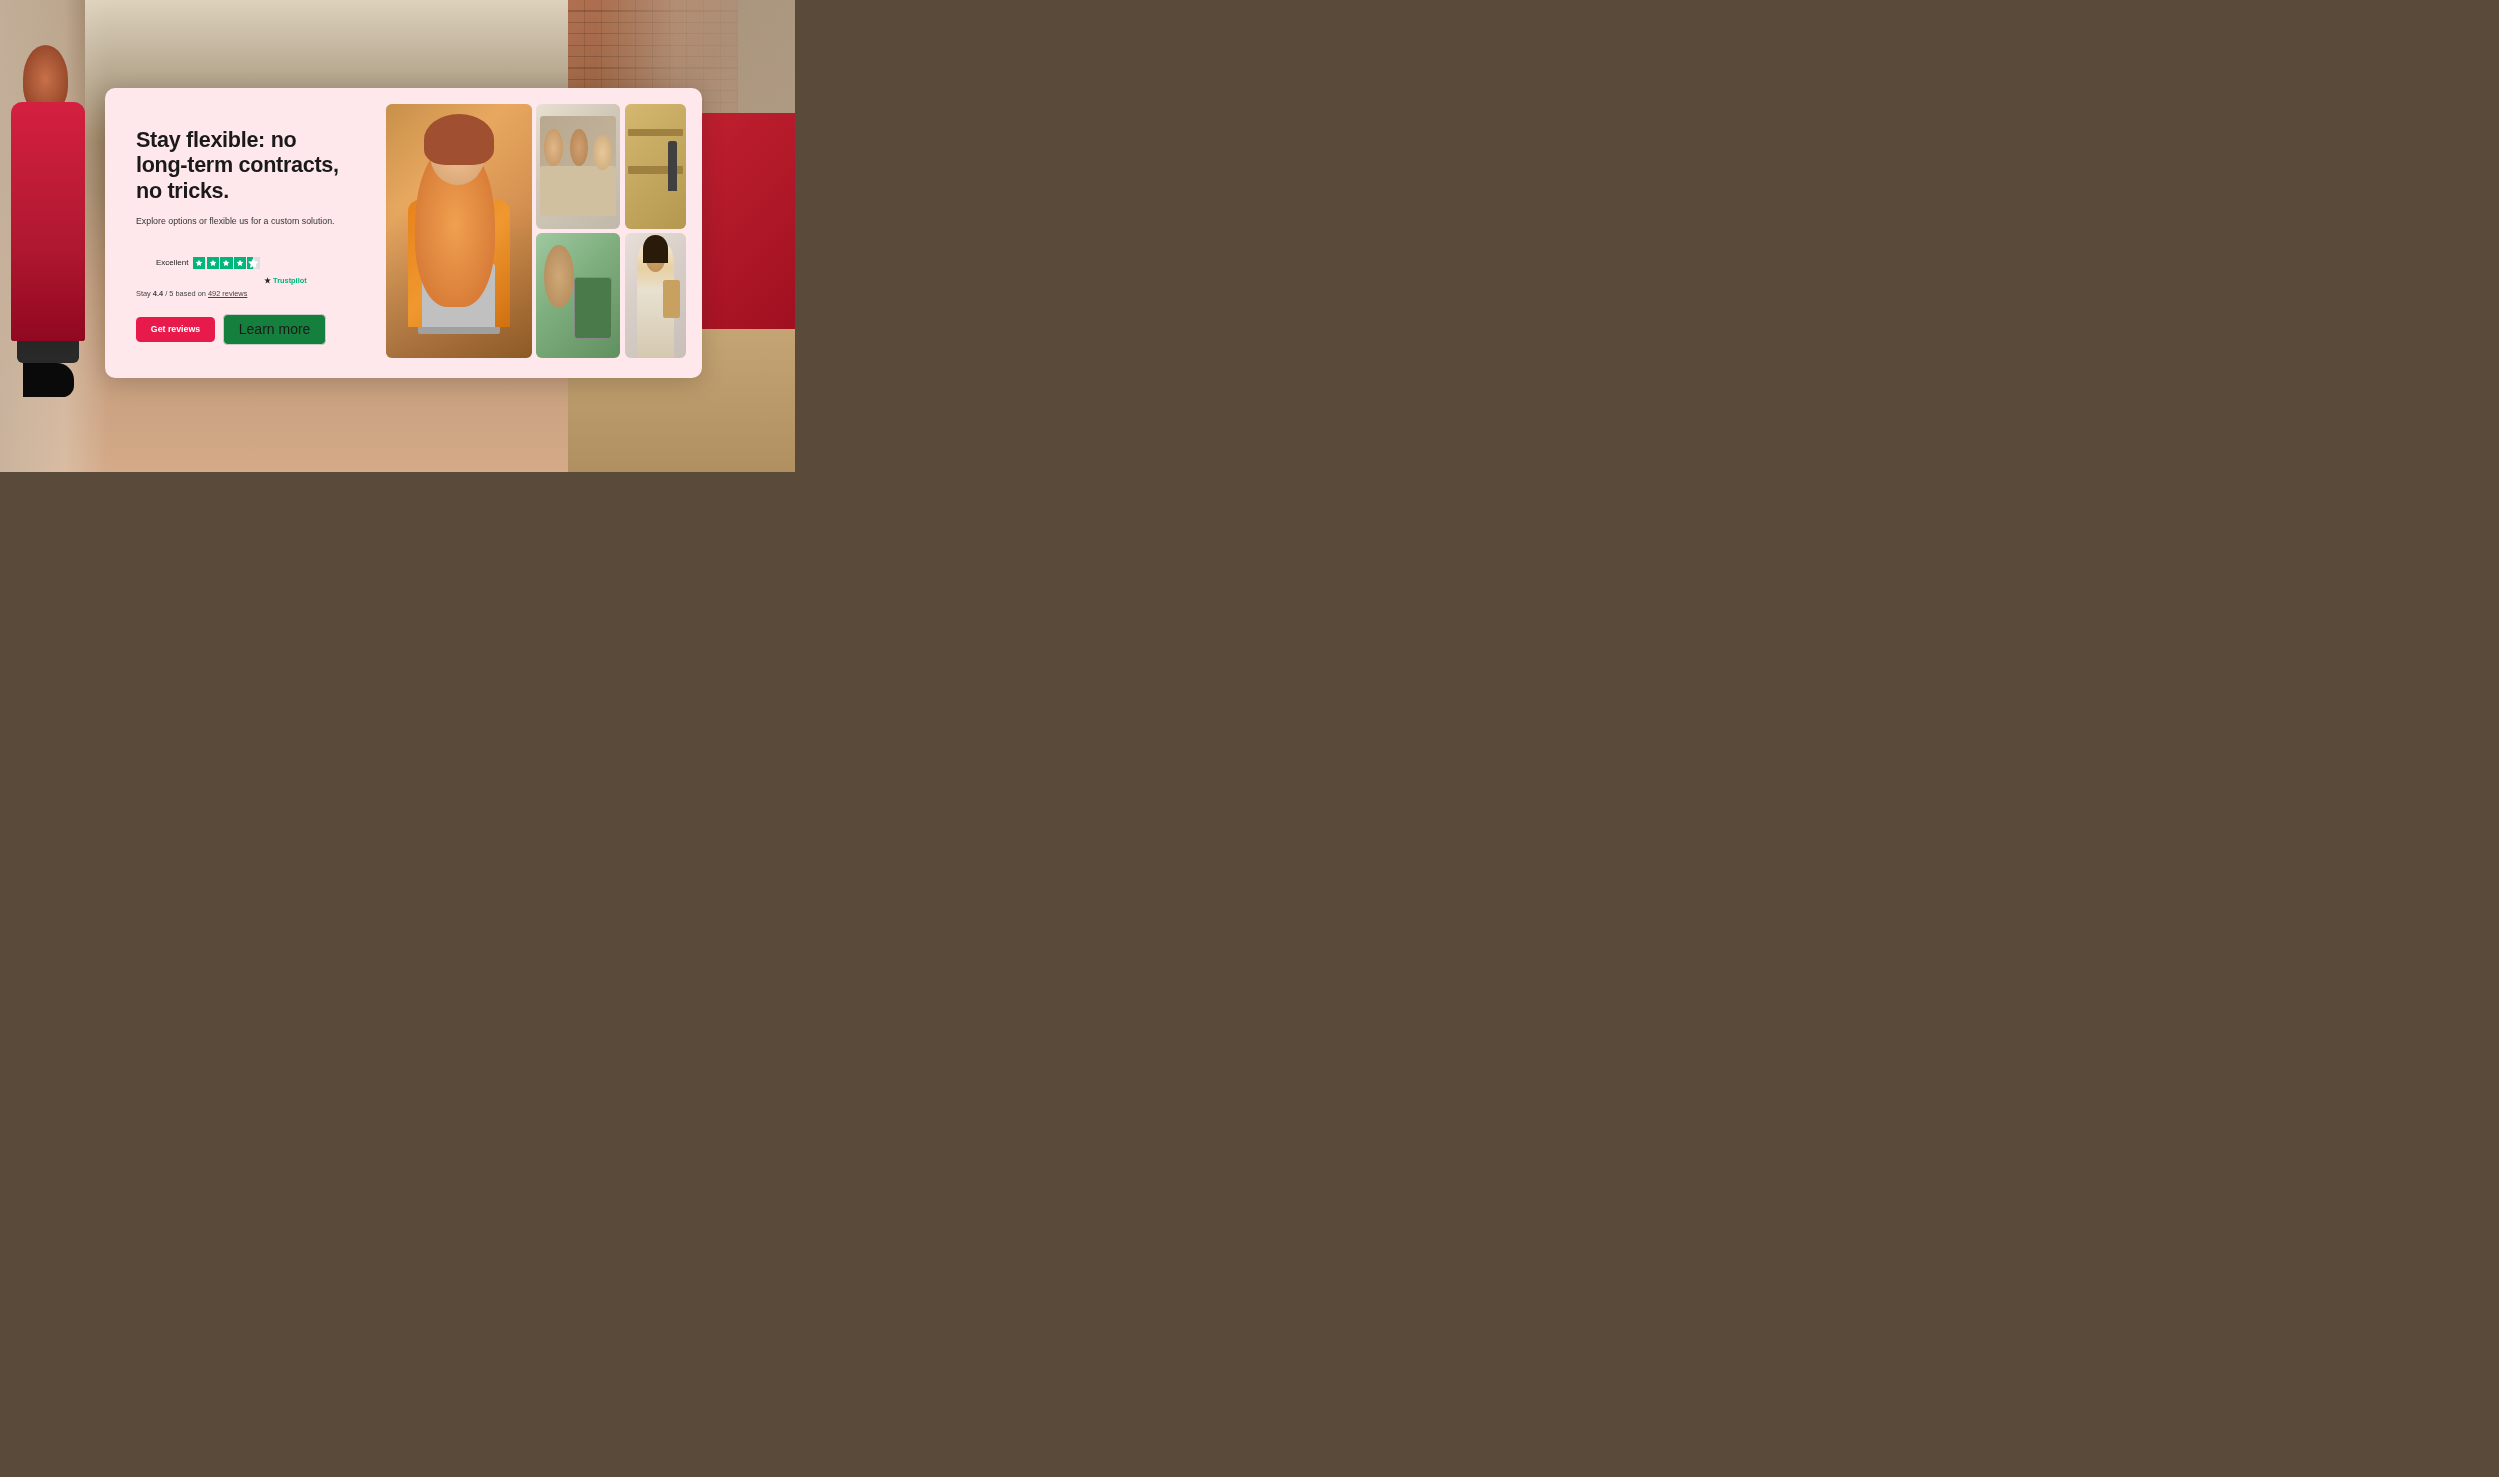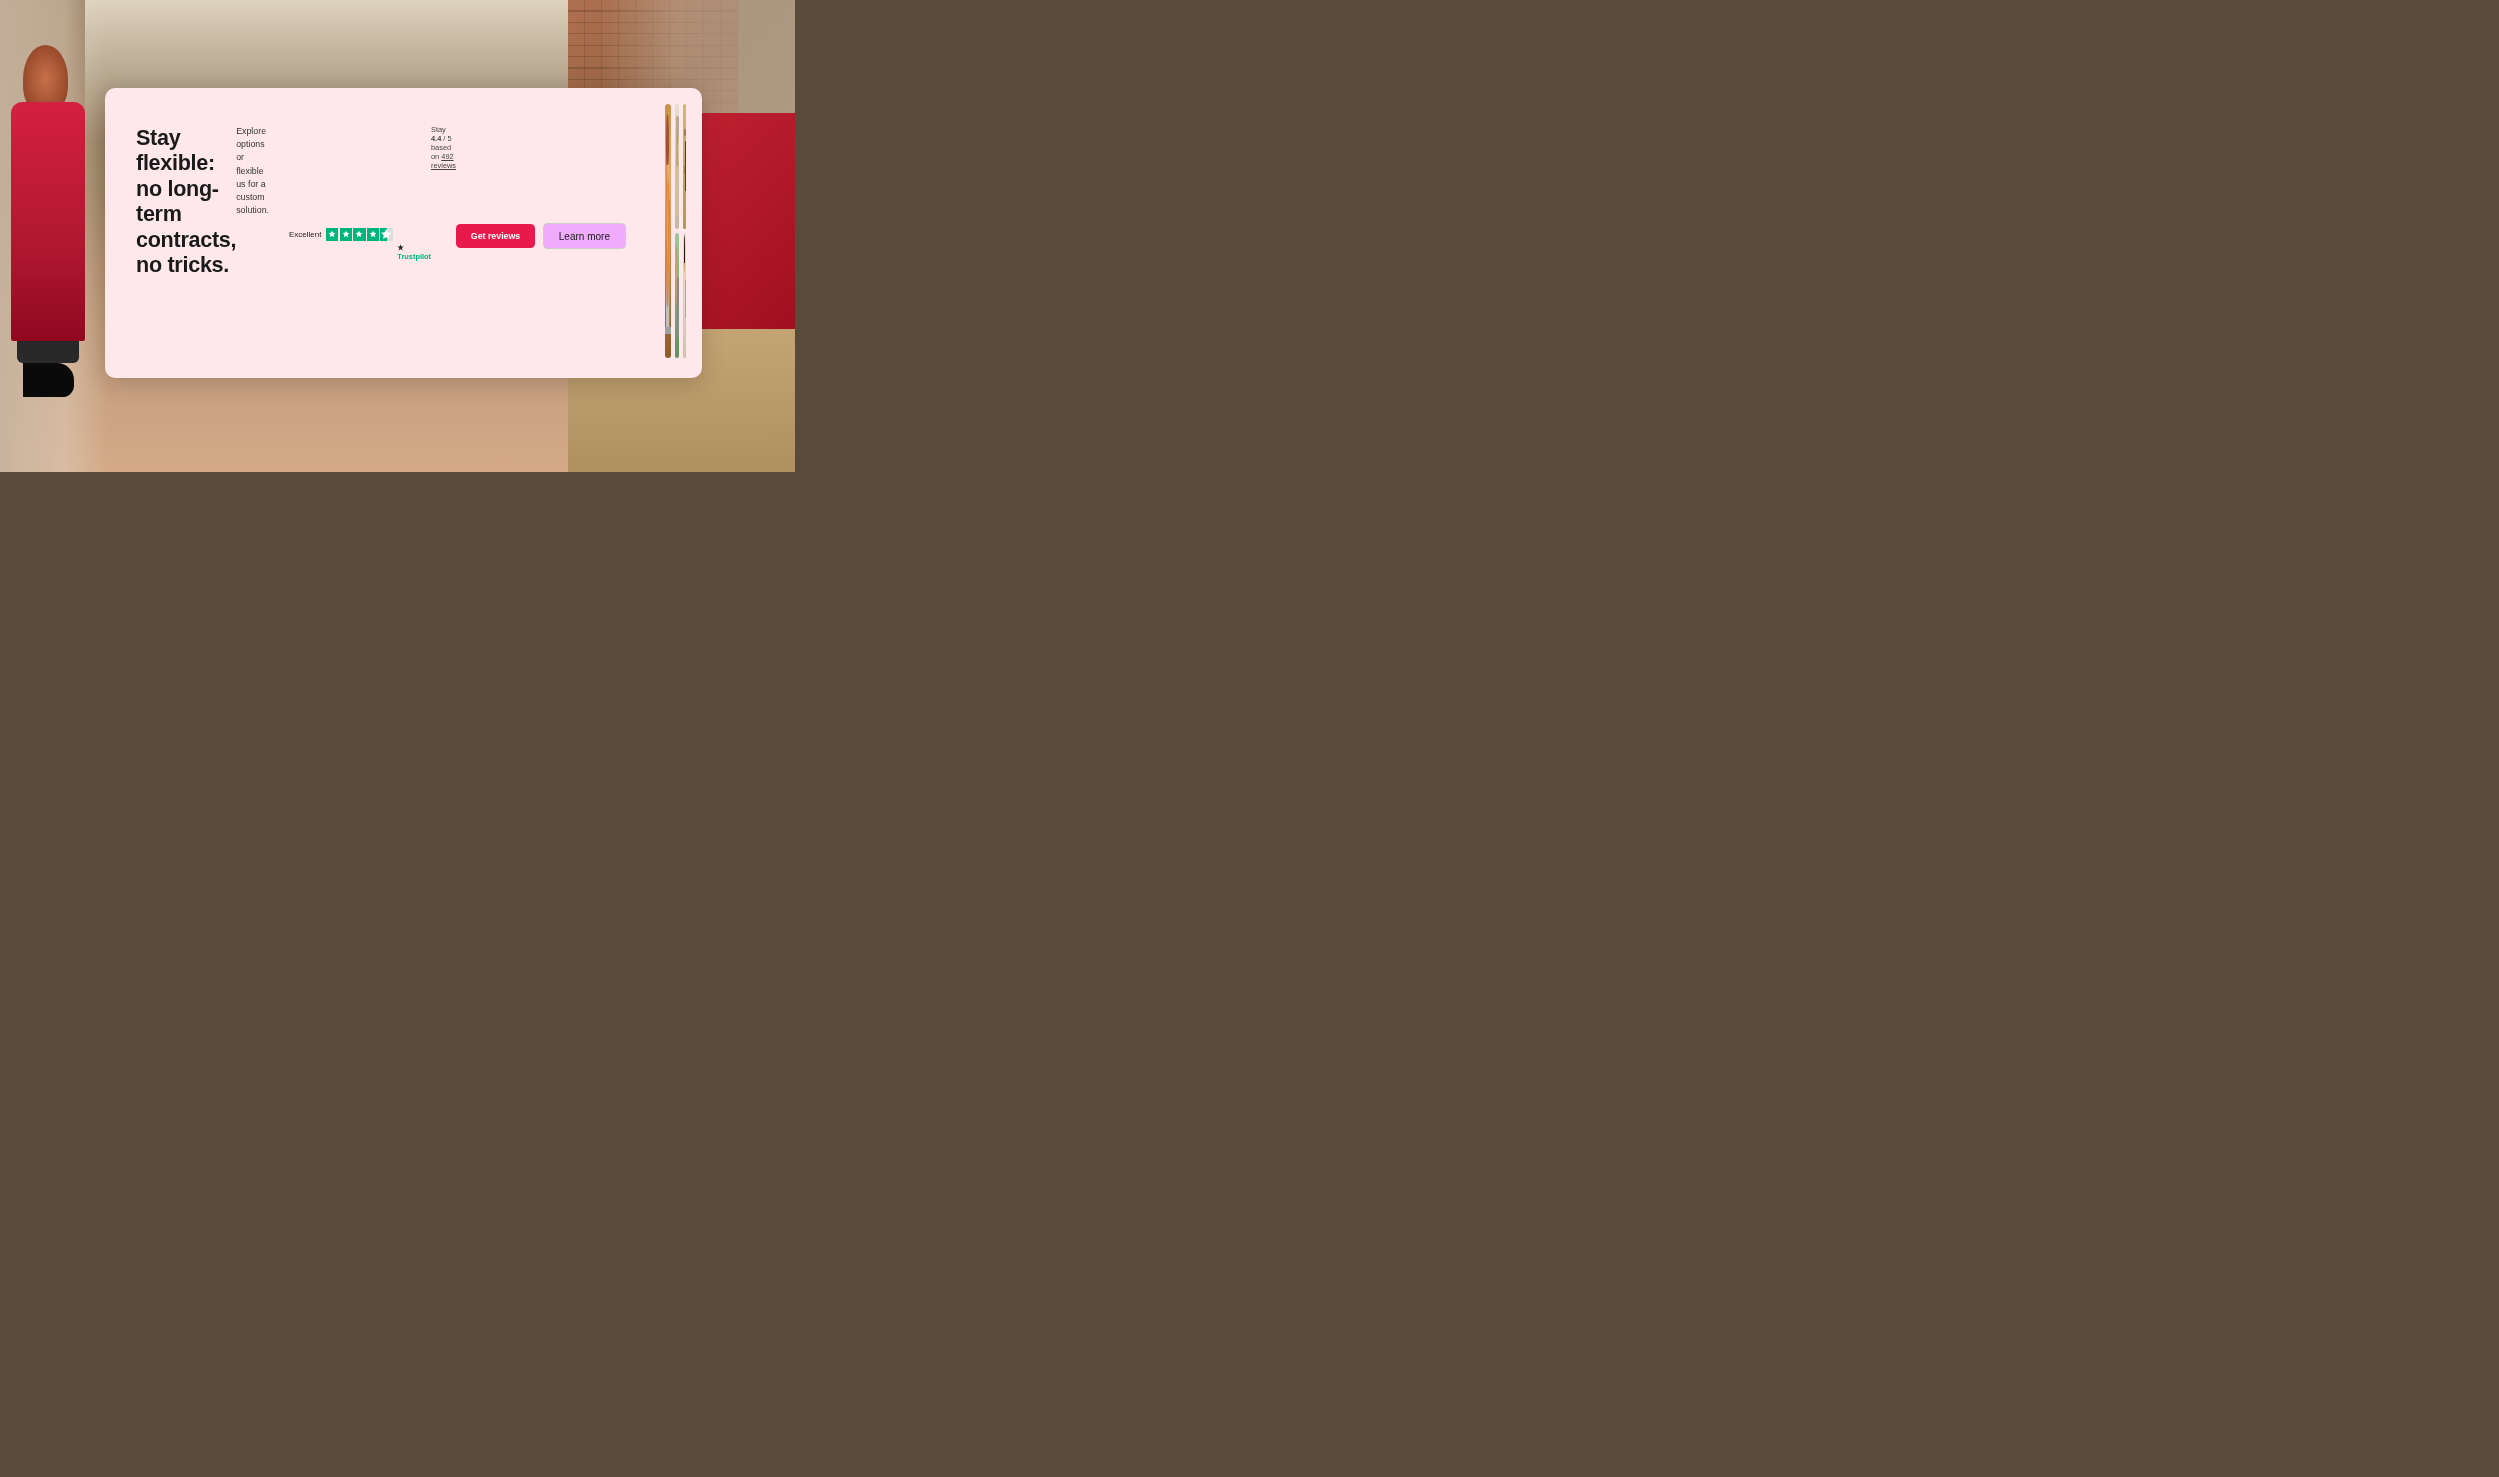--- a/index.html
+++ b/index.html
@@ -183,21 +183,21 @@
       display: flex;
       align-items: stretch;
       box-shadow: 0 4.5px 23px rgba(0,0,0,0.18);
       overflow: hidden;
     }
 
     .card-left {
       flex: 0 0 273px;
       padding: 37px 31px 31px 31px;
       display: flex;
-      flex-direction: row;
+      flex-direction: column;
       justify-content: center;
     }
 
     .card-title {
       font-size: 21.6px;
       font-weight: 700;
       color: #1a1a1a;
       line-height: 1.18;
       margin-bottom: 11.4px;
       letter-spacing: -0.3px;
@@ -287,26 +287,26 @@
       border: none;
       border-radius: 4.5px;
       padding: 7.4px 14.8px;
       font-size: 8.8px;
       font-weight: 600;
       cursor: pointer;
       white-space: nowrap;
     }
 
     .btn-secondary {
-      background: #f0abfc;
+      background: #15803d;
       color: #1a1a1a;
       border: 0.9px solid #ccc;
       border-radius: 4.5px;
       padding: 6.8px 14.8px;
-      font-size: 10px;
+      font-size: 14px;
       font-weight: 500;
       cursor: pointer;
       white-space: nowrap;
     }
 
     
     .card-right {
       flex: 1;
       padding: 16px 16px 16px 8px;
       display: grid;

